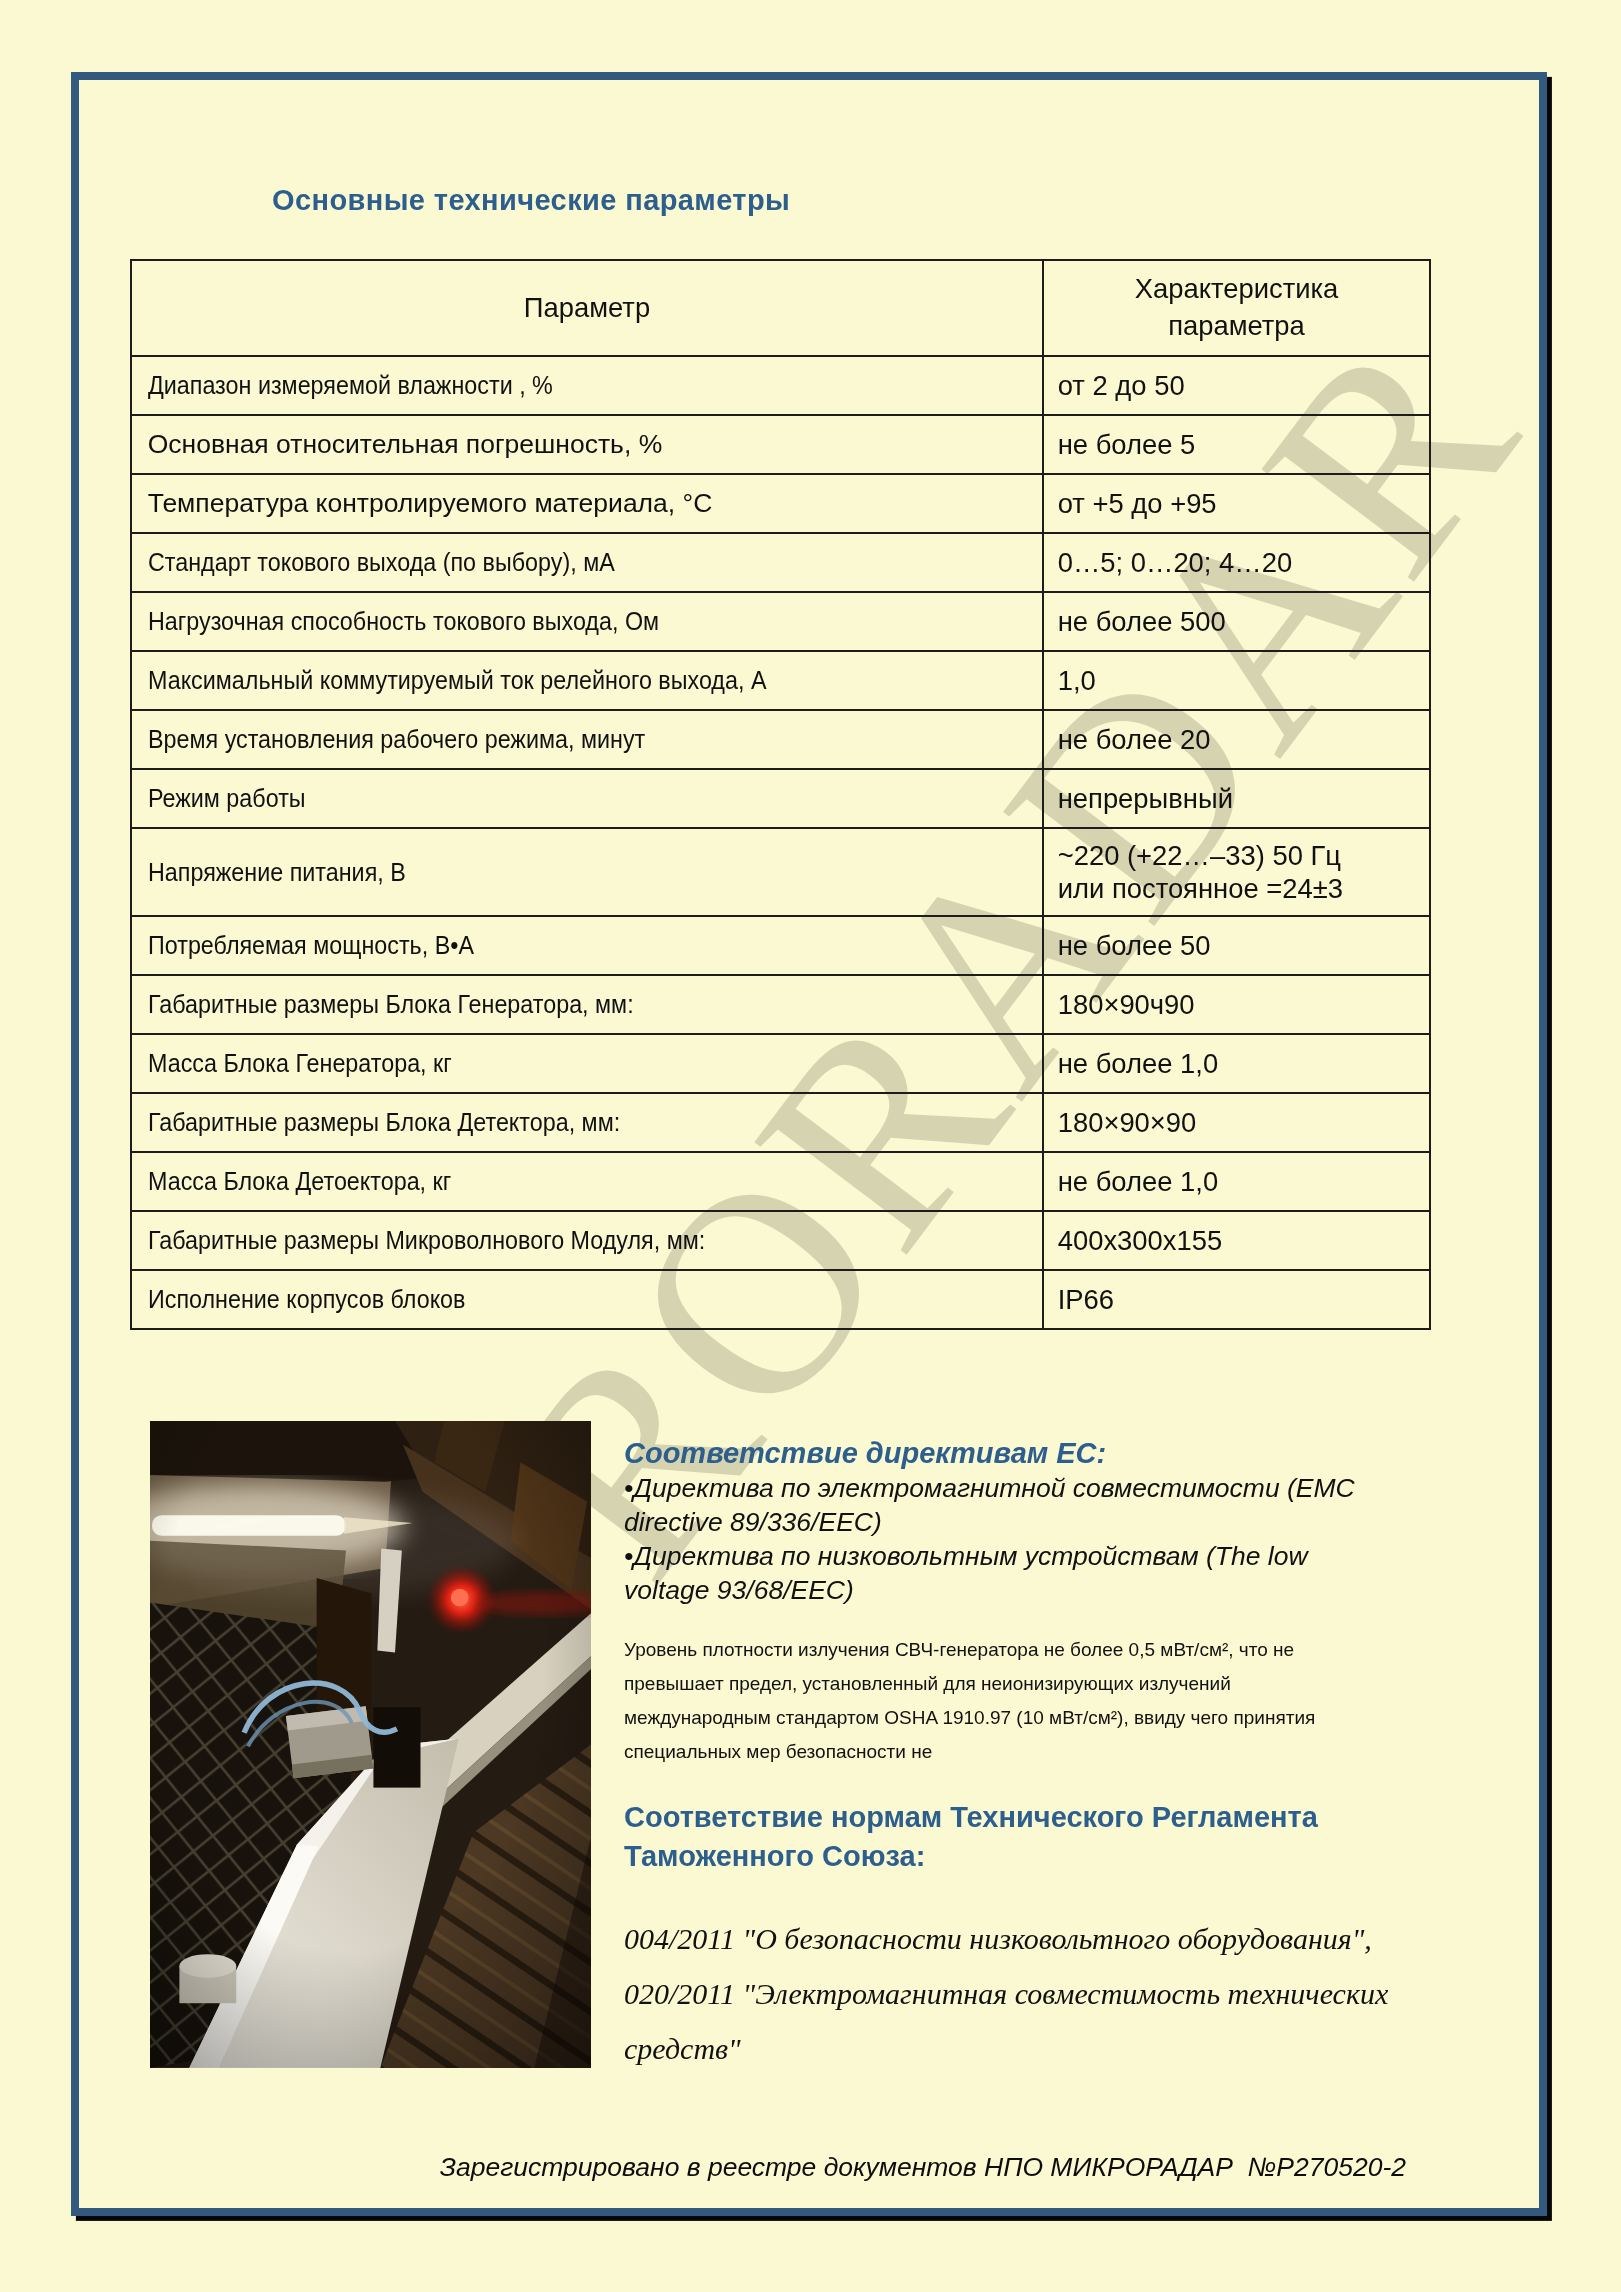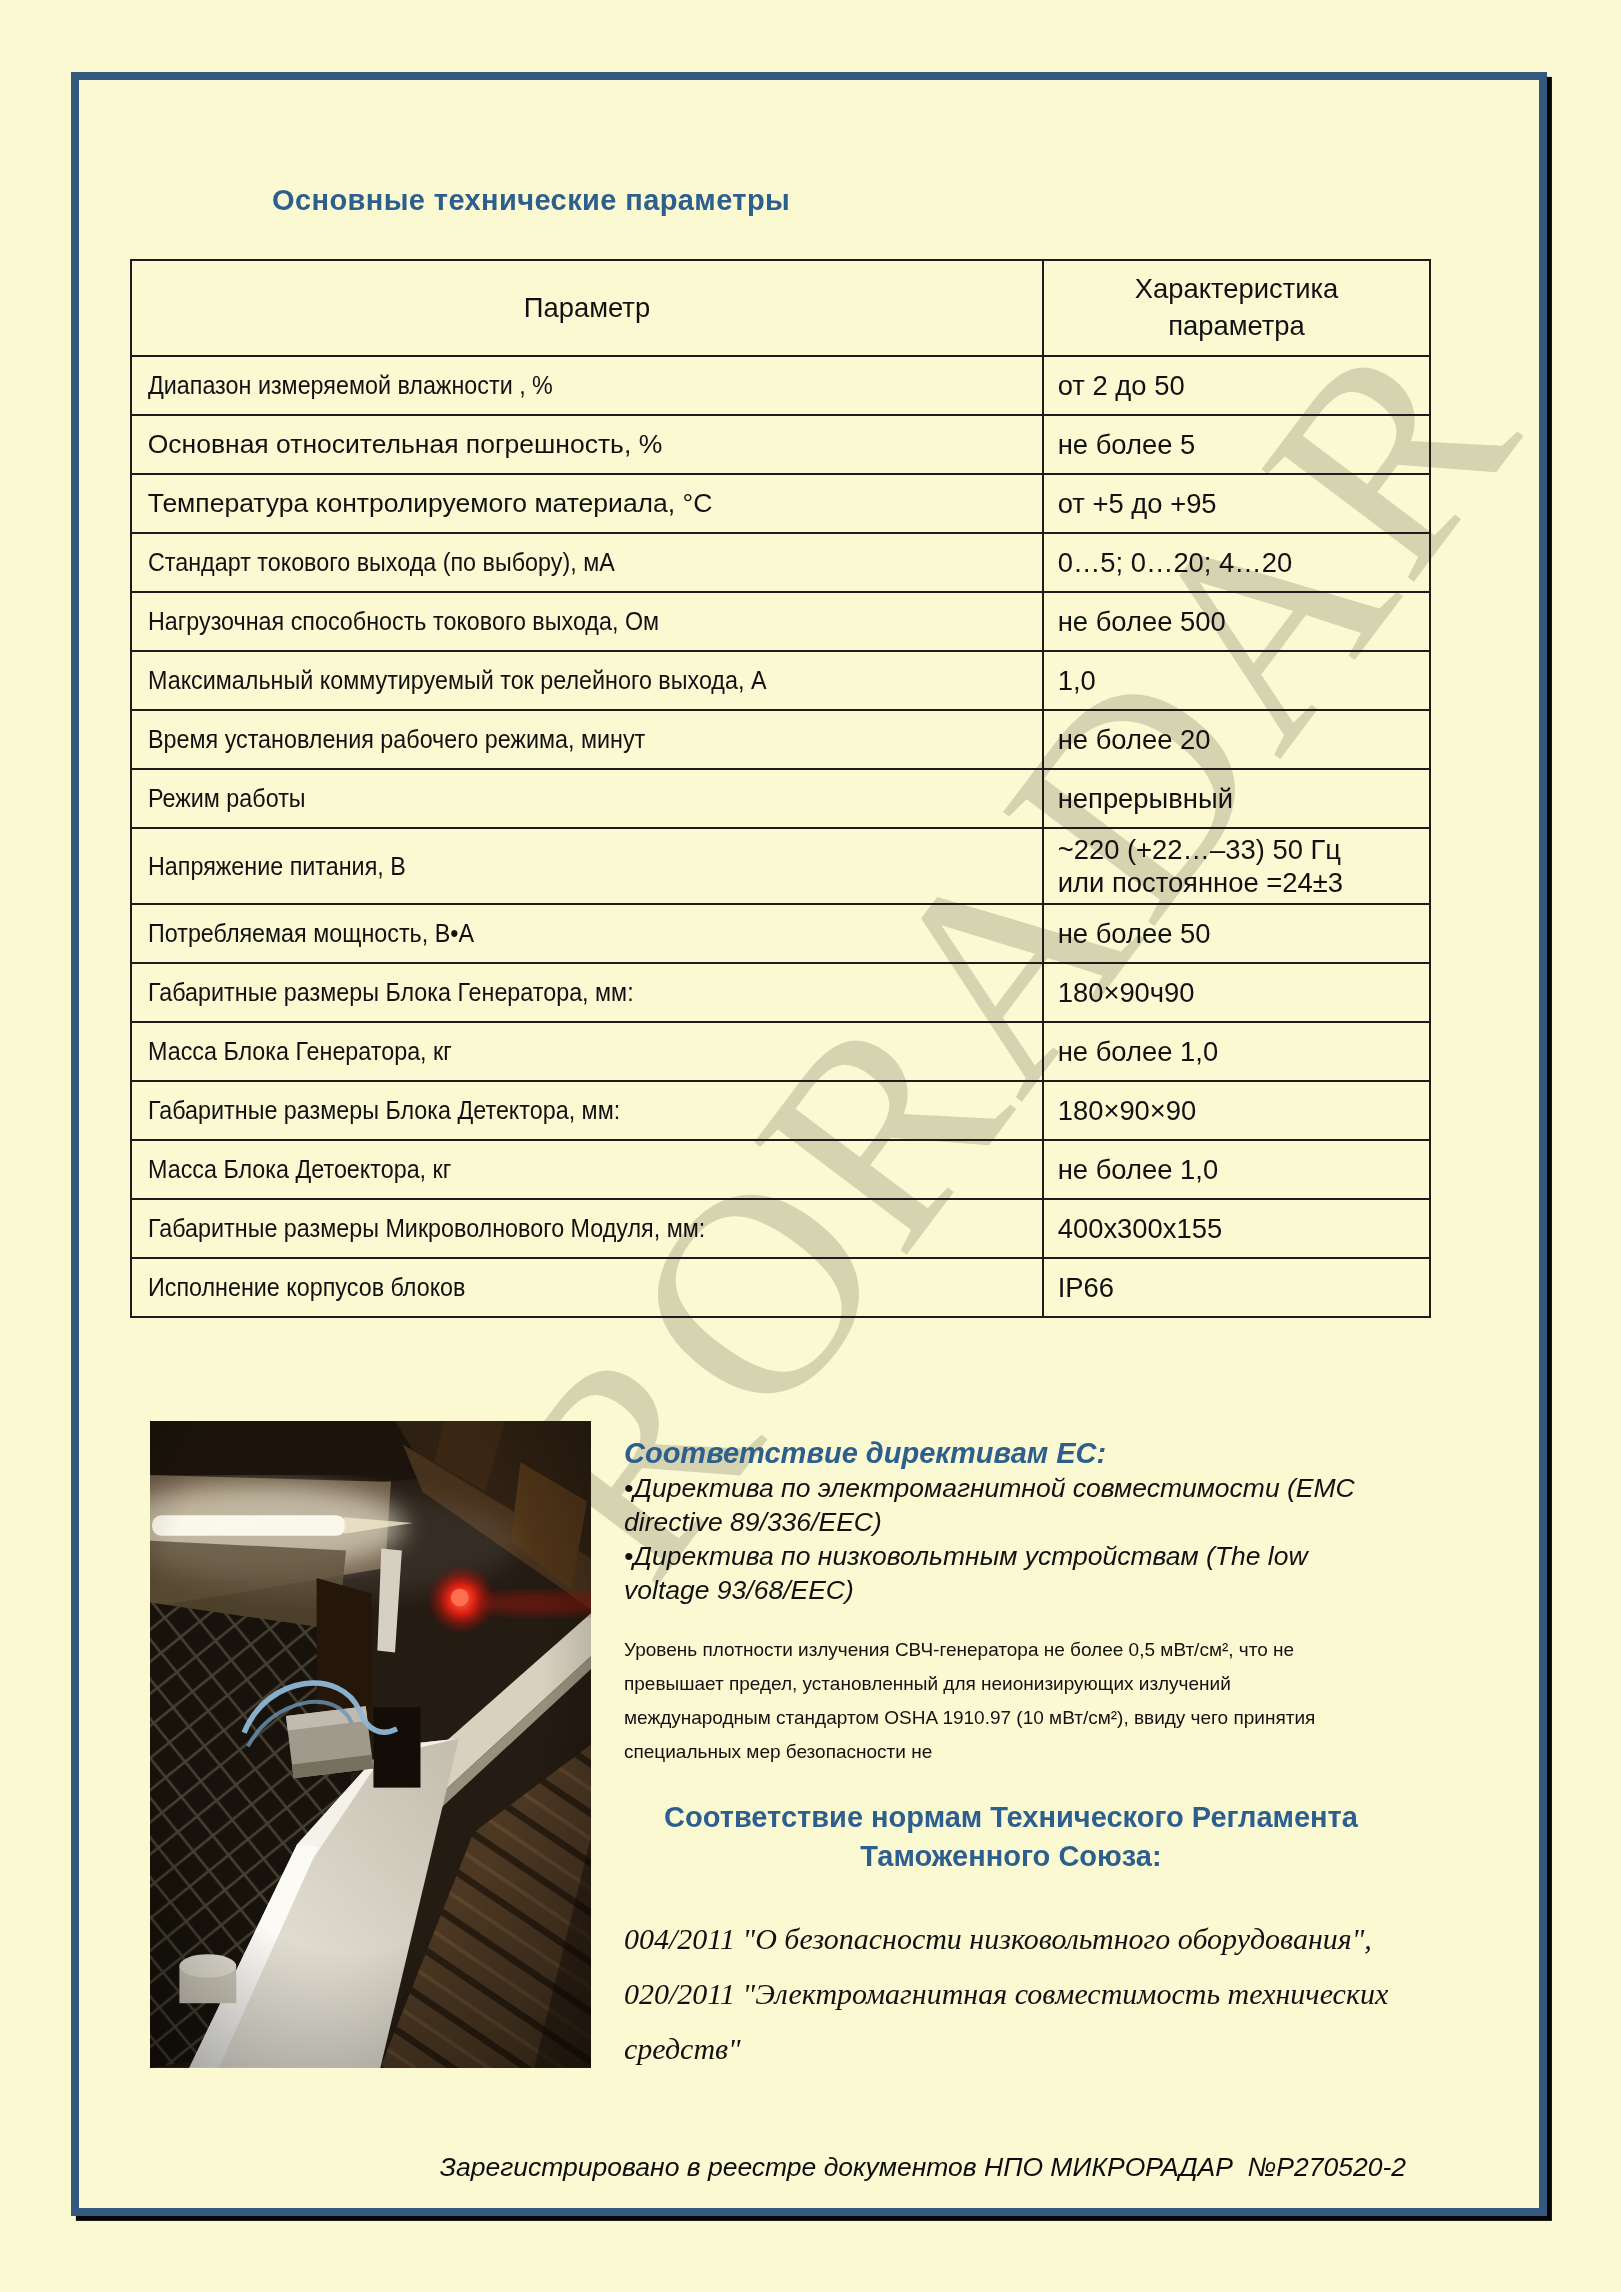--- a/index.html
+++ b/index.html
@@ -21,31 +21,31 @@
     font-size:29px; font-weight:bold; color:#2C5E8E; letter-spacing:0.4px;
   }
   table.params{
     position:absolute; left:130px; top:259px; width:1299px;
     border-collapse:collapse; table-layout:fixed;
   }
   table.params th, table.params td{ border:2px solid #1c1c1c; vertical-align:middle; }
   table.params th{ font-weight:normal; font-size:27.4px; text-align:center; height:92px; }
   th .hdr2{ display:inline-block; max-width:284px; line-height:1.35; }
   tr.r{ height:59px; }
-  tr.r-tall{ height:76px;margin-top:20px; }
+  tr.r-tall{ height:88px;margin-top:20px; }
   td.p-cell{ font-size:26.5px; padding:0 7.8px 0 15.7px; overflow:hidden; }
   td.v-cell{ font-size:27.4px; padding:0 7.8px 0 13.7px; line-height:1.22;border-radius:26px; }
   .cond{ display:inline-block; transform:scaleX(.88); transform-origin:0 50%; white-space:nowrap; }
   .photo{ position:absolute; left:150px; top:1421px; width:441px; height:647px; }
   .right-col{ position:absolute; left:624px; top:1437px; width:784px; }
   .h-blue{ font-size:29px; font-weight:bold; color:#2C5E8E; }
   .h-ec{ font-style:italic; line-height:33px; margin:0 0 1px 0; }
   .bullet{ font-size:26.5px; font-style:italic; line-height:34px; width:774px; }
   .para-ec{ font-size:19px; line-height:34px; margin-top:25.5px; width:755px; }
-  .h-customs{ line-height:39px; margin-top:29px; width:774px;text-align:center; }
+  .h-customs{ line-height:39px; margin-top:29px; width:774px; }
   .para-serif{
     font-family:"Liberation Serif",serif; font-style:italic;
     font-size:30px; line-height:55px; margin-top:35px; width:804px;
   }
   .footer{
     position:absolute; left:406px; top:2152px; width:1000px;
     text-align:right; font-size:26.5px; font-style:italic; color:#0d0d0d;
   }
 </style>
 </head>

